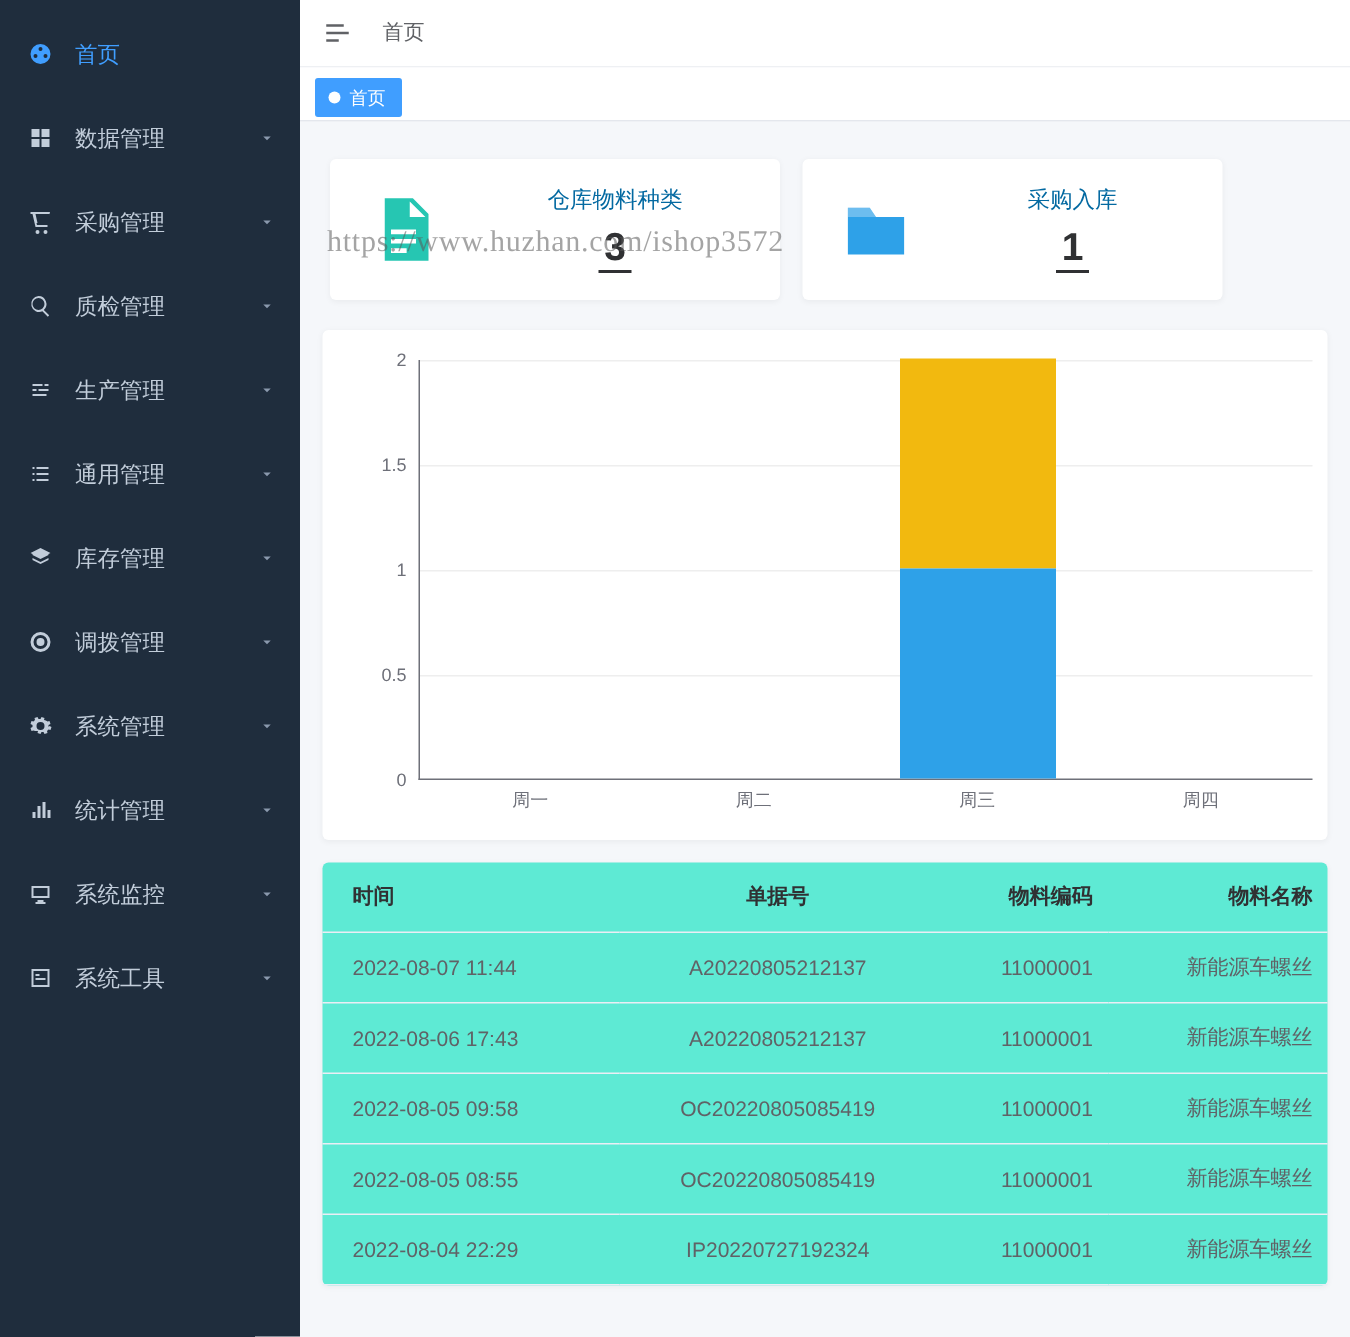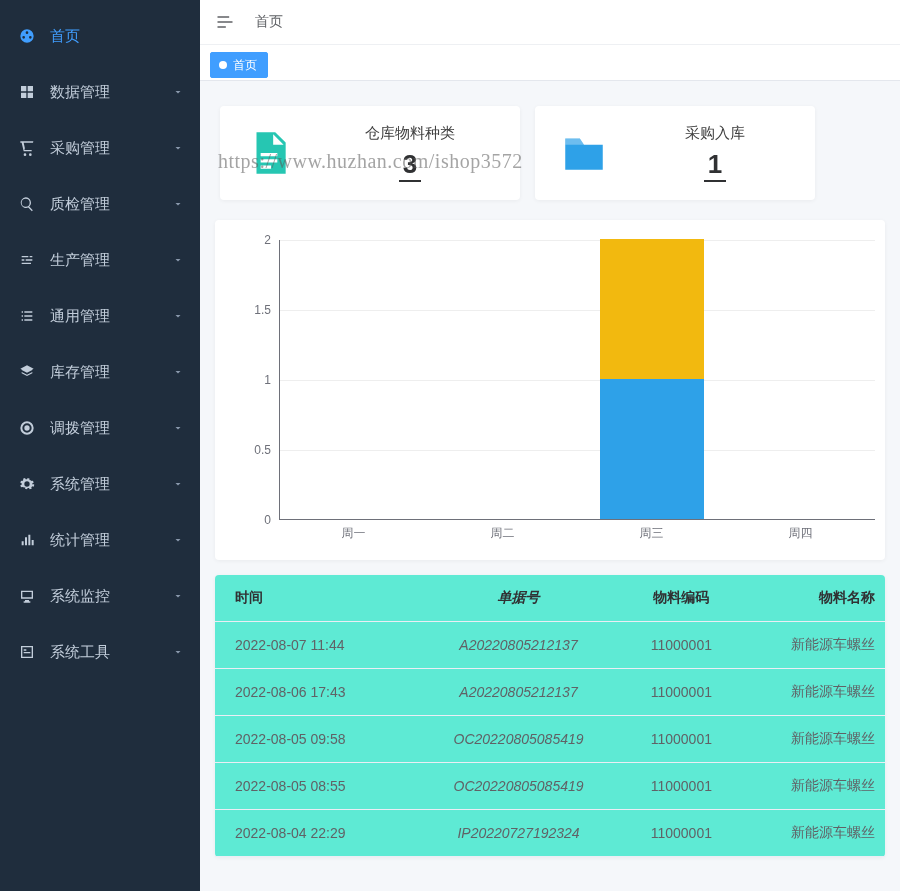--- a/index.html
+++ b/index.html
@@ -21,21 +21,21 @@
 .tabs { height: 36px; background: #fff; border-bottom: 1px solid #e4e7ed; padding: 4px 10px 0 10px; display: flex; align-items: center; }
 .tab { border: 1px solid #409eff; background: #409eff; color: #fff; height: 26px; line-height: 24px; padding: 0 10px 0 8px; font-size: 12px; border-radius: 2px; display: inline-flex; align-items: center; cursor: pointer; }
 .tab-dot { width: 8px; height: 8px; border-radius: 50%; background: #fff; margin-right: 6px; }
 
 .content { padding: 15px; }
 .cards { display: flex; gap: 15px; padding: 10px 5px 5px 5px; margin-bottom: 15px; }
 .card { background: #fff; border-radius: 4px; box-shadow: 0 1px 4px rgba(0,0,0,.05); padding: 18px 20px; display: flex; align-items: center; gap: 22px; min-width: 300px; flex: 0 0 auto; }
 .card:nth-child(2) { min-width: 280px; justify-content: space-between; }
 .card-icon { width: 58px; height: 58px; display: flex; align-items: center; justify-content: center; }
 .card-body { flex: 1; text-align: center; }
-.card-title { color: #404040; font-size: 15px; margin-bottom: 6px; }
+.card-title { color: #0369a1; font-size: 15px; margin-bottom: 6px; }
 .card-value { color: #303133; font-size: 26px; font-weight: bold; border-bottom: 2px solid #303133; display: inline-block; padding: 0 4px; }
 
 .watermark { position: absolute; top: 150px; left: 218px; font-family: Georgia, serif; font-size: 20px; color: rgba(90,90,90,.55); pointer-events: none; z-index: 50; letter-spacing: .5px; }
 
 .chart-panel { background: #fff; border-radius: 4px; padding: 20px 10px 10px 20px; margin-bottom: 15px; box-shadow: 0 1px 4px rgba(0,0,0,.05); }
 .chart { position: relative; height: 310px; }
 .y-axis { position: absolute; left: 0; top: 0; width: 44px; height: 280px; }
 .y-tick { position: absolute; right: 8px; font-size: 12px; color: #6e7079; transform: translateY(-50%); }
 .plot { position: absolute; left: 44px; right: 0; top: 0; height: 280px; border-left: 1px solid #6e7079; border-bottom: 1px solid #6e7079; }
 .grid-line { position: absolute; left: 0; right: 0; border-top: 1px solid #eee; }
@@ -44,22 +44,22 @@
 .bar-stack { width: 70%; display: flex; flex-direction: column-reverse; }
 .bar-seg { width: 100%; }
 .x-labels { position: absolute; left: 44px; right: 0; top: 285px; display: flex; }
 .x-label { flex: 1; text-align: center; font-size: 12px; color: #6e7079; }
 
 .table-panel { background: #5eead4; border-radius: 4px; box-shadow: 0 1px 4px rgba(0,0,0,.05); }
 table { width: 100%; border-collapse: collapse; }
 th, td { padding: 14px 10px; text-align: left; font-size: 14px; color: #606266; border-bottom: 1px solid #ebeef5; }
 th { color: #303133; font-weight: 600; }
 td:first-child, th:first-child { padding-left: 20px; }
-th:nth-child(2), td:nth-child(2) { text-align: center; font-style: italic; }
-th:nth-child(3), td:nth-child(3) { text-align: center; }
+th:nth-child(2), td:nth-child(2) { text-align: center; }
+th:nth-child(3), td:nth-child(3) { text-align: right; }
 th:nth-child(4), td:nth-child(4) { text-align: right; padding-right: 10px; }
 </style>
 </head>
 <body>
 
 <div class="sidebar">
   <div class="menu" id="menu">
       <div class="menu-item active">
         <span class="mi-icon">
           <svg viewBox="0 0 24 24" width="16" height="16">

